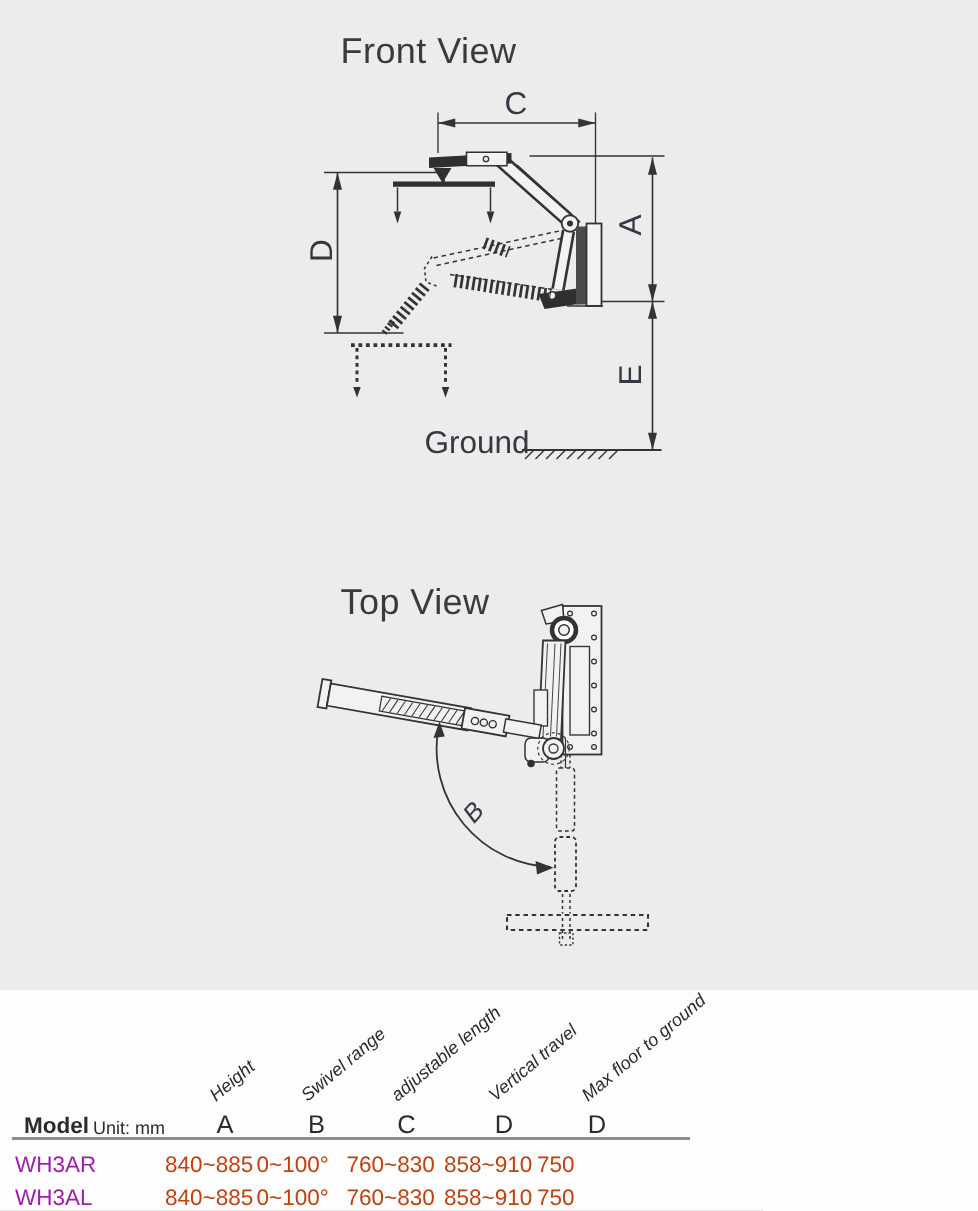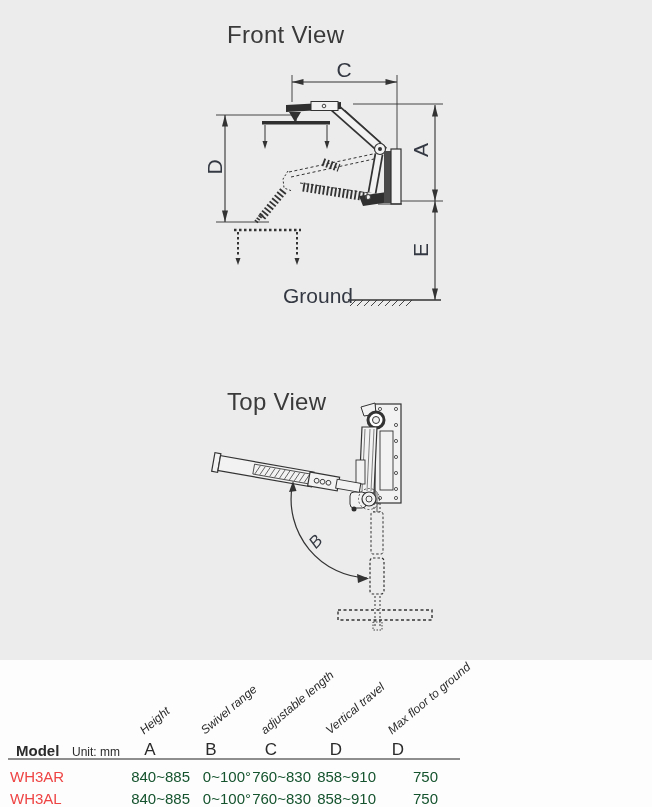--- a/index.html
+++ b/index.html
@@ -13,28 +13,28 @@
              display:flex;align-items:center;justify-content:center;white-space:nowrap;}
   .rot90{transform:rotate(-90deg);}
   .label-c{left:330px;top:58px;}
   .label-a{left:407px;top:138px;}
   .label-d{left:201px;top:155px;}
   .label-e{left:407px;top:238px;}
   .label-ground{left:263px;top:284px;width:auto;height:auto;display:block;margin-left:20px;}
   .label-b{left:302px;top:530px;font-size:17px;font-style:italic;transform:rotate(-48deg);}
   .table-area{position:absolute;left:0;top:660px;width:652px;height:147px;background:#fdfdfd;}
   .model-header{position:absolute;left:16px;top:82px;font-size:15px;font-weight:bold;color:#2b2b2b;}
-  .unit-label{position:absolute;left:72px;top:85px;font-size:12px;color:#2b2b2b;}
+  .unit-label{position:absolute;left:62px;top:85px;font-size:12px;color:#2b2b2b;}
   .col-letter{position:absolute;top:80px;width:30px;text-align:center;font-size:17px;color:#2b2b2b;}
   .diag-header{position:absolute;top:63px;height:14px;line-height:14px;font-size:12px;font-style:italic;
                color:#2b2b2b;white-space:nowrap;transform-origin:0 100%;transform:rotate(-40deg);}
   .table-rule{position:absolute;left:8px;top:98px;width:452px;height:2px;background:#8e8e8e;}
   .spec-row{position:absolute;left:0;width:652px;height:20px;}
-  .row-model{position:absolute;left:10px;width:90px;font-size:15px;color:#ef4444;}
-  .row-value{position:absolute;width:80px;text-align:right;font-size:15px;color:#14532d;}
+  .row-model{position:absolute;left:10px;width:90px;font-size:15px;color:#a21caf;}
+  .row-value{position:absolute;width:80px;text-align:left;font-size:15px;color:#c2410c;}
 </style>
 </head>
 <body>
 
 <div class="page">
 
   <svg class="drawing-svg" viewBox="0 0 652 660" xmlns="http://www.w3.org/2000/svg">
     <defs>
       <marker id="dimarr" markerUnits="userSpaceOnUse" markerWidth="13" markerHeight="8" refX="12" refY="3.5" orient="auto-start-reverse">
         <path d="M0.5 0.5 L12 3.5 L0.5 6.5 Z" fill="#333"></path>

